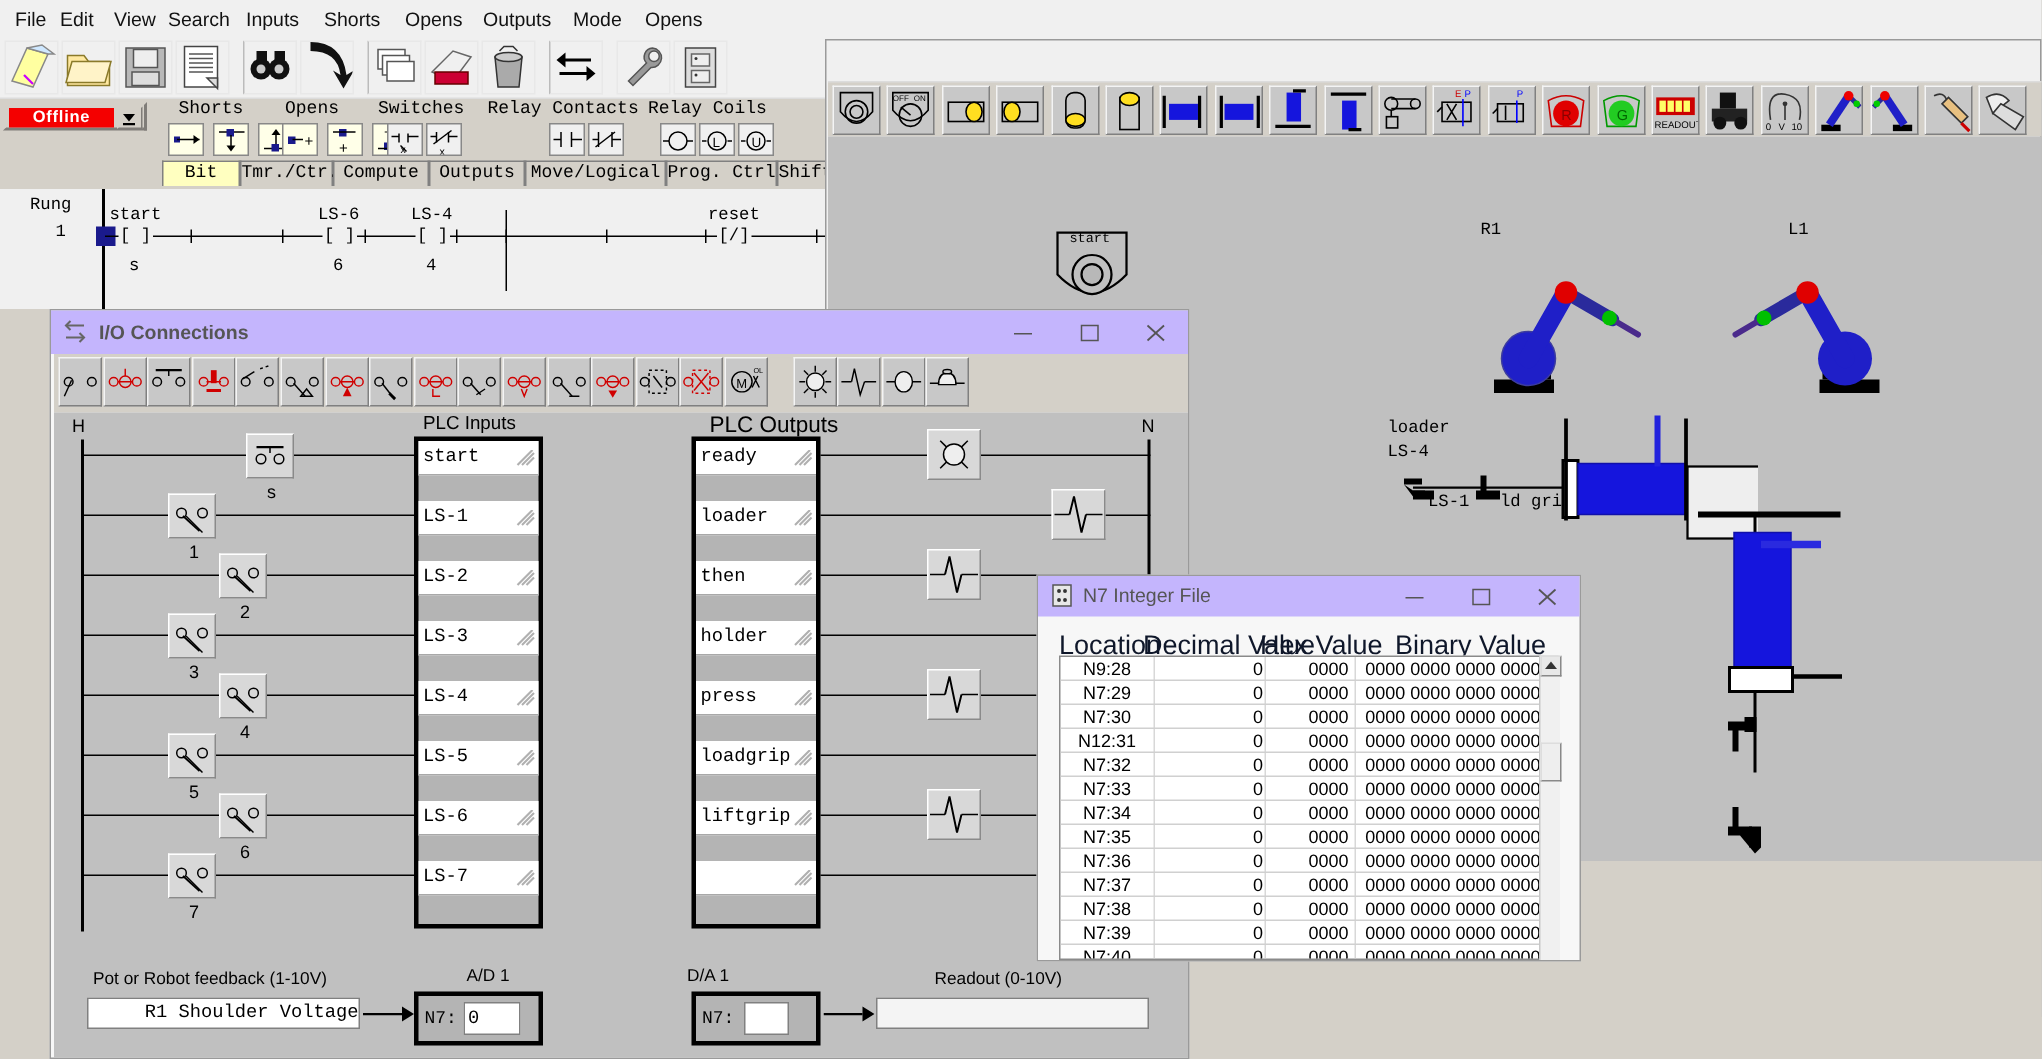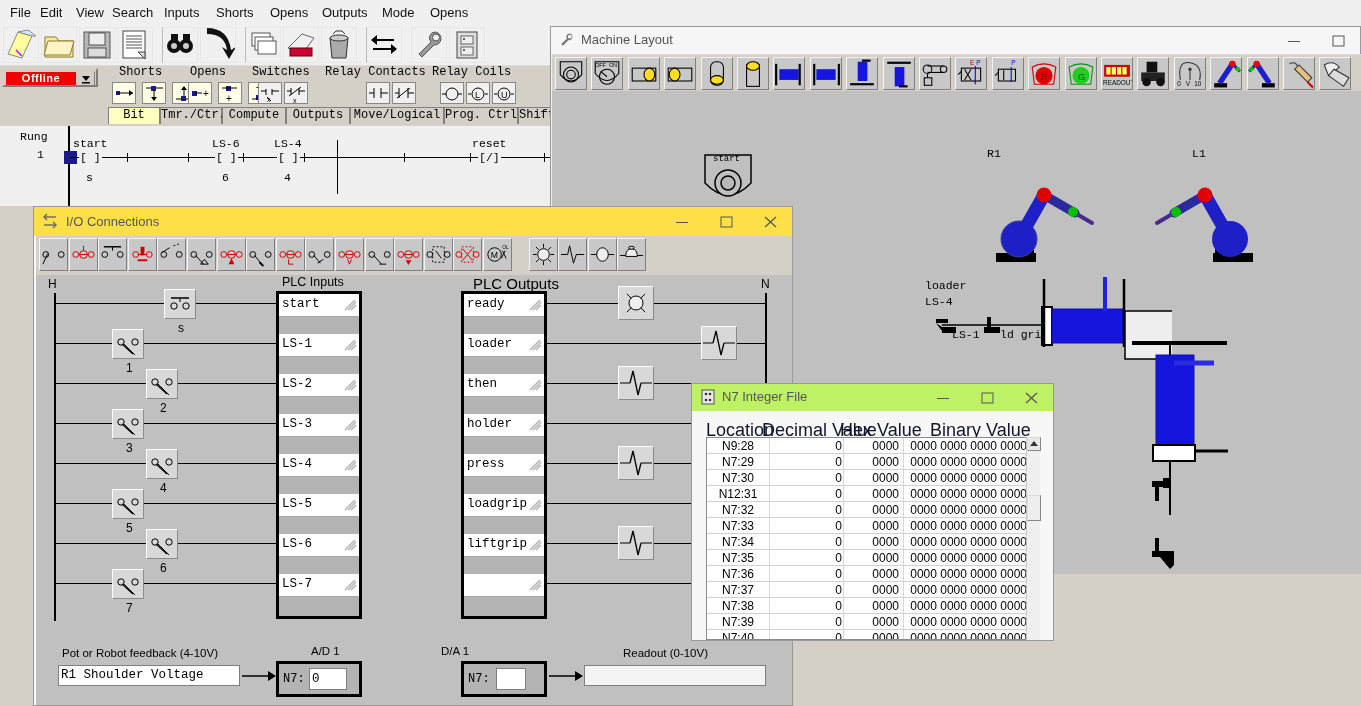--- a/index.html
+++ b/index.html
@@ -73,21 +73,21 @@
   #machine-canvas .mlbl { position:absolute; font-family:"Liberation Mono", monospace;
                           font-size:11.5px; color:#000; white-space:nowrap; }
   #machine-status { position:absolute; left:54px; top:511px; width:245px; height:20px;
     background:#d4d0c8; border:1px solid #fff; border-right-color:#888; border-bottom-color:#888; }
   #machine-status .sb { position:absolute; left:1px; top:1px; width:230px; height:16px;
     background:#d0d0d0; border:1px solid #9a9a9a; font-size:12px; padding-left:2px; color:#000; }
 
   
   #io-win { position:absolute; left:33px; top:206px; width:760px; height:500px;
     background:#f7f7f7; border:1px solid #9a9a9a; }
-  #io-title { position:absolute; left:0; top:0; width:100%; height:29px; background:#fde047; }
+  #io-title { position:absolute; left:0; top:0; width:100%; height:29px; background:#c4b5fd;font-weight:bold; }
   #io-title .t { position:absolute; left:32px; top:7px; font-size:13px; color:#555; }
   #io-toolbar { position:absolute; left:2px; top:29px; width:756px; height:39px; background:#d4d0c8; }
   .iocell { position:absolute; top:2px; width:29px; height:33px; background:#c8c8c8;
             border-top:1px solid #f4f4f4; border-left:1px solid #f4f4f4;
             border-right:1px solid #808080; border-bottom:1px solid #808080; }
   #io-canvas { position:absolute; left:2px; top:68px; width:756px; height:430px; background:#c0c0c0; }
   #io-canvas .iolbl { position:absolute; font-size:12px; color:#000; white-space:nowrap; }
   #io-canvas .iolblm { position:absolute; font-family:"Liberation Mono", monospace;
                        font-size:12px; color:#000; white-space:nowrap; }
   .sw-box { position:absolute; width:32px; height:30px; background:#d8d8d8;
@@ -103,21 +103,21 @@
   .vwire { position:absolute; background:#000; width:1px; }
   .coil-box { position:absolute; width:36px; height:34px; background:#d8d8d8;
      border-top:1px solid #fff; border-left:1px solid #fff;
      border-right:1px solid #8a8a8a; border-bottom:1px solid #8a8a8a; }
   .txtfield { position:absolute; background:#fff; border:1px solid #808080;
      font-family:"Liberation Mono", monospace; font-size:12.5px; padding-left:2px; color:#000; }
 
   
   #n7-win { position:absolute; left:691px; top:383px; width:363px; height:258px;
     background:#f7f7f7; border:1px solid #9a9a9a; }
-  #n7-title { position:absolute; left:0; top:0; width:100%; height:27px; background:#bef264; }
+  #n7-title { position:absolute; left:0; top:0; width:100%; height:27px; background:#c4b5fd; }
   #n7-title .t { position:absolute; left:30px; top:5px; font-size:13px; color:#555; }
   #n7-head { position:absolute; left:8px; top:420px; }
   .n7h { position:absolute; top:0; font-size:18px; color:#0f172a; white-space:nowrap; }
   #n7-grid { position:absolute; left:706px; top:437px; width:333px; height:203px;
              border:1px solid #8a8a8a; background:#fff; overflow:hidden; }
   .n7row { position:relative; height:16px; border-bottom:1px solid #d0d0d0; }
   .n7row > span { position:absolute; top:1px; font-size:12px; color:#000;
                   font-family:"Liberation Sans", sans-serif; }
   .c-loc { left:0; width:62px; text-align:center; }
   .c-dec { left:63px; width:72px; text-align:right; }
@@ -358,38 +358,20 @@
         <div class="lbl" style="left: 274px; top: 11px;">LS-4</div>
         <div class="lbl" style="left: 277px; top: 25px; background: rgb(240, 240, 240); padding: 0px 1px;">[ ]</div>
         <div class="lbl" style="left: 284px; top: 45px;">4</div>
         <div class="lbl" style="left: 472px; top: 11px;">reset</div>
         <div class="lbl" style="left: 478px; top: 25px; background: rgb(240, 240, 240); padding: 0px 1px;">[/]</div>
       </div>
   </div>
 </div>
 
 <div id="machine-win">
-  <div id="machine-title">
-    <span style="position:absolute;left:8px;top:5px;">
-      <svg width="16" height="16" viewBox="0 0 16 16">
-        <path d="M10.5 1.5a3.2 3.2 0 0 0-2.6 5l-5.6 5.6 1.6 1.6 5.6-5.6a3.2 3.2 0 1 0 1-6.6zm.3 1.3a1.9 1.9 0 1 1 0 3.8 1.9 1.9 0 0 1 0-3.8z" fill="#777"></path>
-      </svg>
-    </span>
-    <span class="t">Machine Layout</span>
-    <div class="wbtn" style="right:44px;">
-      <svg width="44" height="27">
-          <rect x="16" y="14" width="12" height="1" fill="#555"></rect>
-        </svg>
-    </div>
-    <div class="wbtn" style="right:0px;">
-      <svg width="44" height="27">
-          <rect x="17" y="9" width="11" height="10" fill="none" stroke="#555" stroke-width="1"></rect>
-        </svg>
-    </div>
-  </div>
   <div id="mtoolbar">
       <div class="mcell" style="left: 3px;"><svg width="30" height="31" viewBox="0 0 28 28">
           <path d="M4 3 h20 v12 q-10 12 -20 0z" fill="#c8c8c8" stroke="#000"></path>
           <circle cx="14" cy="15" r="7" fill="none" stroke="#000"></circle>
           <circle cx="14" cy="15" r="4" fill="none" stroke="#000"></circle>
         </svg></div>
       <div class="mcell" style="left: 39.4px;"><svg width="30" height="31" viewBox="0 0 28 28">
           <path d="M3 3 h22 v11 q-11 13 -22 0z" fill="#c8c8c8" stroke="#000"></path>
           <text x="3" y="8" font-size="5">OFF</text>
           <text x="16" y="8" font-size="5">ON</text>
@@ -1046,32 +1028,32 @@
         <div class="wire" style="left: 511px; top: 228px; width: 220px;"></div>
         <div class="wire" style="left: 511px; top: 268px; width: 220px;"></div>
         <div class="coil-box" style="left: 582px; top: 251px;"><svg width="34" height="32" viewBox="0 0 34 32">
             <line x1="1" y1="16" x2="11" y2="16" stroke="#000"></line>
             <path d="M11 16 l3 -12 l5 24 l3 -12" fill="none" stroke="#000" stroke-width="1.3"></path>
             <line x1="22" y1="16" x2="33" y2="16" stroke="#000"></line>
           </svg></div>
         <div class="wire" style="left: 511px; top: 308px; width: 220px;"></div>
       </div>
 
-    <div class="iolbl" style="left:26px; top:372px; font-size:11.5px;">Pot or Robot feedback (4-10V)</div>
-    <div class="txtfield" style="left:22px; top:390px; width:182px; height:21px; line-height:19px;">R1 Shoulder Voltage</div>
+    <div class="iolbl" style="left:26px; top:372px; font-size:11.5px;">Pot or Robot feedback (1-10V)</div>
+    <div class="txtfield" style="left:22px; top:390px; width:182px; height:21px; line-height:19px;text-align:right;">R1 Shoulder Voltage</div>
     <svg style="position:absolute;left:206px;top:394px;" width="34" height="14">
       <line x1="0" y1="7" x2="26" y2="7" stroke="#000" stroke-width="1.5"></line>
         <polygon points="26,2 34,7 26,12" fill="#000"></polygon>
     </svg>
     <div class="iolbl" style="left:275px; top:370px; font-size:11.5px;">A/D 1</div>
     <div class="term-box" style="left:240px; top:386px; width:86px; height:36px;">
       <span class="iolblm" style="left:4px; top:8px;">N7:</span>
       <span class="txtfield" style="left:30px; top:4px; width:38px; height:22px; line-height:20px;">0</span>
     </div>
-    <div class="iolbl" style="left:405px; top:370px; font-size:11.5px;">D/A 1</div>
+    <div class="iolbl" style="left:422px; top:370px; font-size:11.5px;">D/A 1</div>
     <div class="term-box" style="left:425px; top:386px; width:86px; height:36px;">
       <span class="iolblm" style="left:4px; top:8px;">N7:</span>
       <span class="txtfield" style="left:32px; top:4px; width:30px; height:22px; line-height:20px;"></span>
     </div>
     <svg style="position:absolute;left:513px;top:394px;" width="34" height="14">
       <line x1="0" y1="7" x2="26" y2="7" stroke="#000" stroke-width="1.5"></line>
         <polygon points="26,2 34,7 26,12" fill="#000"></polygon>
     </svg>
     <div class="iolbl" style="left:587px; top:372px; font-size:11.5px;">Readout (0-10V)</div>
     <div class="txtfield" style="left:548px; top:390px; width:182px; height:21px; line-height:19px; background:#f4f4f4;"></div>

